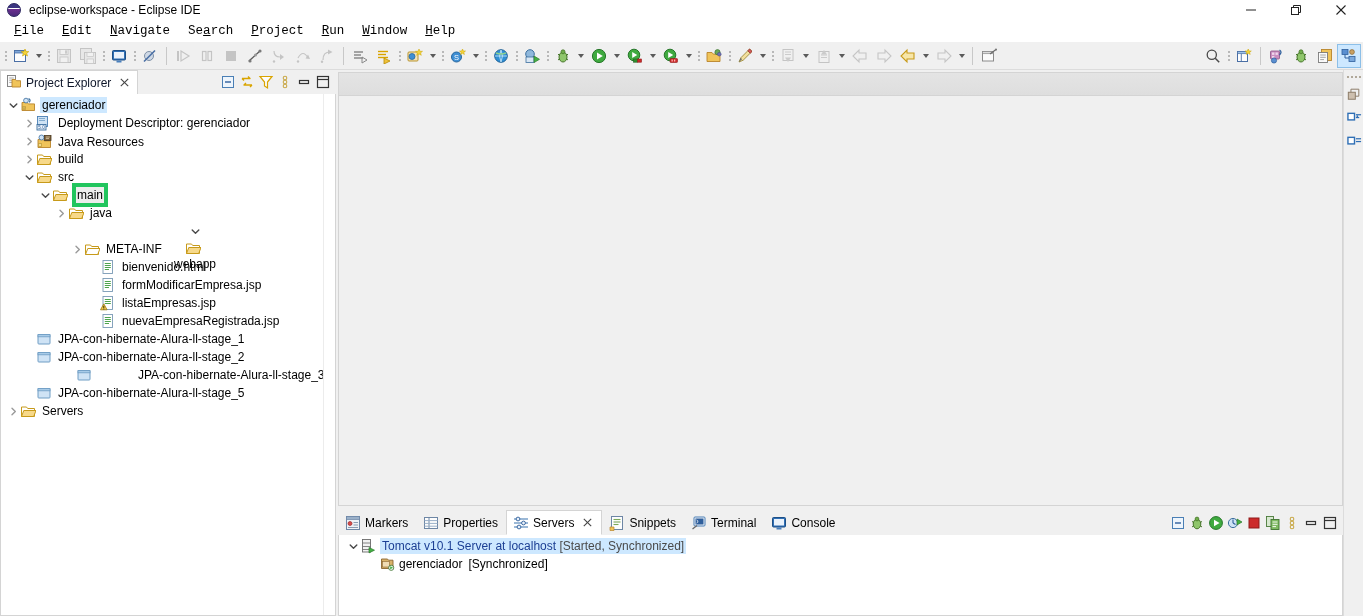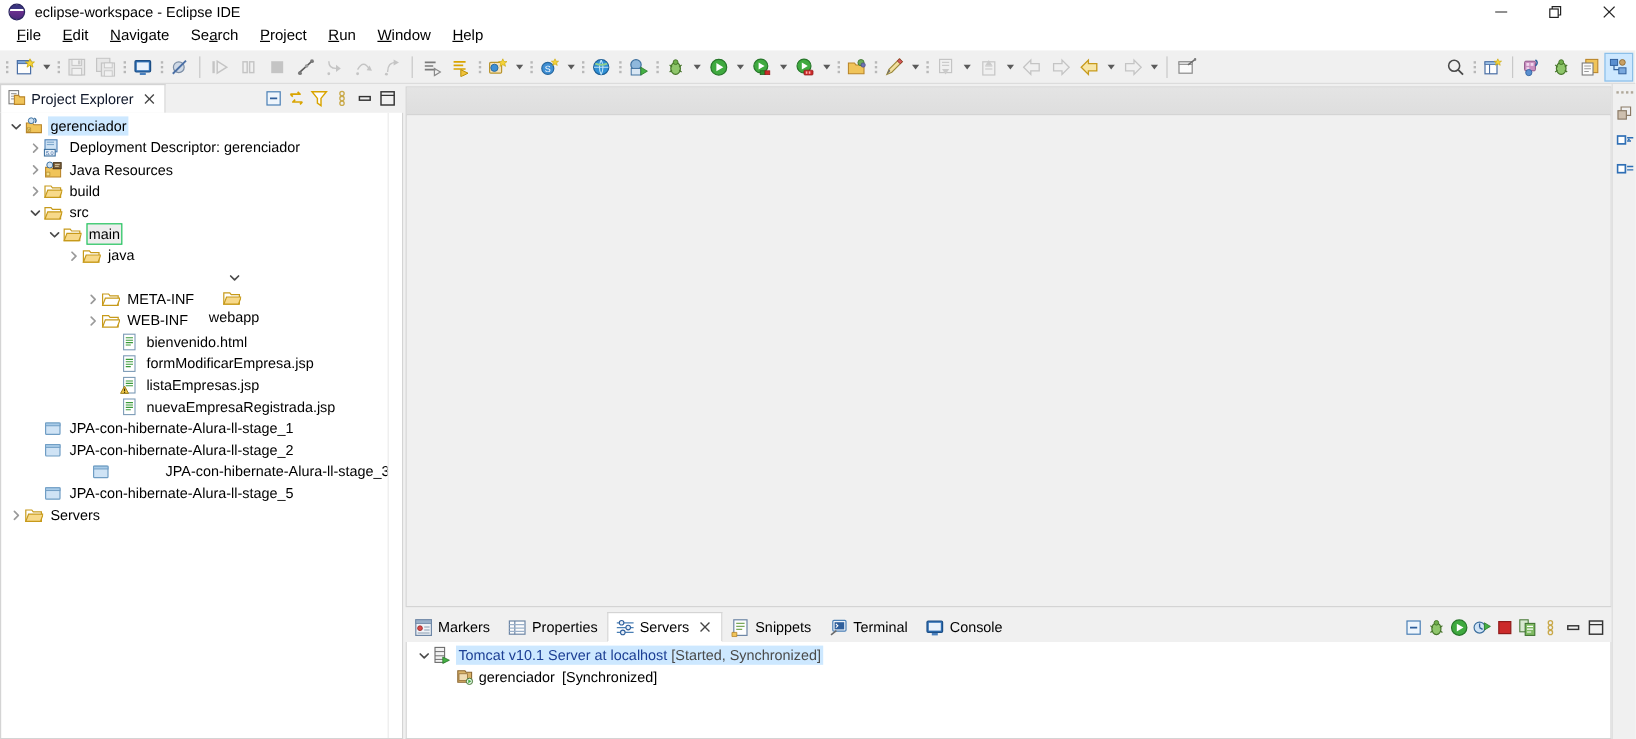--- a/index.html
+++ b/index.html
@@ -48,22 +48,23 @@
     display: flex; align-items: center; justify-content: center;
     color: #222;
   }
   .win-btn svg { display: block; }
 
   
   .menubar {
     height: 22px;
     background: #ffffff;
     display: flex;
-    align-items: flex-start;
+    align-items: center;
     padding-left: 5px;
+    font-family: Liberation Mono, monospace;
   }
   .menu-item {
     padding: 2px 9px;
     font-size: 12.5px;
     color: #000;
     white-space: nowrap;
   }
   .menu-item u { text-decoration: underline; }
 
   
@@ -188,21 +189,21 @@
   }
   .trow .tlabel {
     padding: 0 2px;
     line-height: 16px;
   }
   .trow.selected .tlabel {
     background: #cde8ff;
   }
   .trow.outlined .tlabel {
     background: #ededed;
-    border: 1px solid #22c55e;
+    border: 4px solid #22c55e;
     padding: 0 1px;
   }
 
   
   .tree-scroll-v {
     position: absolute; right: 0; top: 0; bottom: 0; width: 12px;
     background: #ffffff; border-left: 1px solid #ececec;
   }
 
   
@@ -913,32 +914,20 @@
             <span class="twist">
               <svg class="tw-right" width="9" height="9" viewBox="0 0 9 9">
                 <polyline points="3,1.2 6.3,4.5 3,7.8" fill="none" stroke="#9a9a9a" stroke-width="1.4" stroke-linecap="round" stroke-linejoin="round"></polyline>
               </svg>
             </span>
             <span class="ticon"><svg width="16" height="16" viewBox="0 0 16 16">
                 <path d="M1.5 4 h5 l1.2 1.5 h6.8 v8 h-13 z" fill="#ffffff" stroke="#c79a1a" stroke-width="1"></path>
                 <path d="M1.5 13.5 l2.3 -6 h12.2 l-2.3 6 z" fill="#ffffff" stroke="#c79a1a" stroke-width="1"></path>
               </svg></span>
             <span class="tlabel">META-INF</span>
-          </div>
-          <div class="trow" style="padding-left: 70px;">
-            <span class="twist">
-              <svg class="tw-right" width="9" height="9" viewBox="0 0 9 9">
-                <polyline points="3,1.2 6.3,4.5 3,7.8" fill="none" stroke="#9a9a9a" stroke-width="1.4" stroke-linecap="round" stroke-linejoin="round"></polyline>
-              </svg>
-            </span>
-            <span class="ticon"><svg width="16" height="16" viewBox="0 0 16 16">
-                <path d="M1.5 4 h5 l1.2 1.5 h6.8 v8 h-13 z" fill="#ffffff" stroke="#c79a1a" stroke-width="1"></path>
-                <path d="M1.5 13.5 l2.3 -6 h12.2 l-2.3 6 z" fill="#ffffff" stroke="#c79a1a" stroke-width="1"></path>
-              </svg></span>
-            <span class="tlabel">WEB-INF</span>
           </div>
           <div class="trow" style="padding-left: 86px;">
             <span class="twist"></span>
             <span class="ticon"><svg width="16" height="16" viewBox="0 0 16 16">
                 <rect x="3" y="1.5" width="9.5" height="13" fill="#ffffff" stroke="#7a9ab5" stroke-width="0.9"></rect>
                 <line x1="4.8" y1="4.5" x2="10.8" y2="4.5" stroke="#3a9a3a" stroke-width="0.9"></line>
                 <line x1="4.8" y1="6.5" x2="10.8" y2="6.5" stroke="#3a9a3a" stroke-width="0.9"></line>
                 <line x1="4.8" y1="8.5" x2="10.8" y2="8.5" stroke="#3a9a3a" stroke-width="0.9"></line>
                 <line x1="4.8" y1="10.5" x2="9" y2="10.5" stroke="#3a9a3a" stroke-width="0.9"></line>
               </svg></span>

